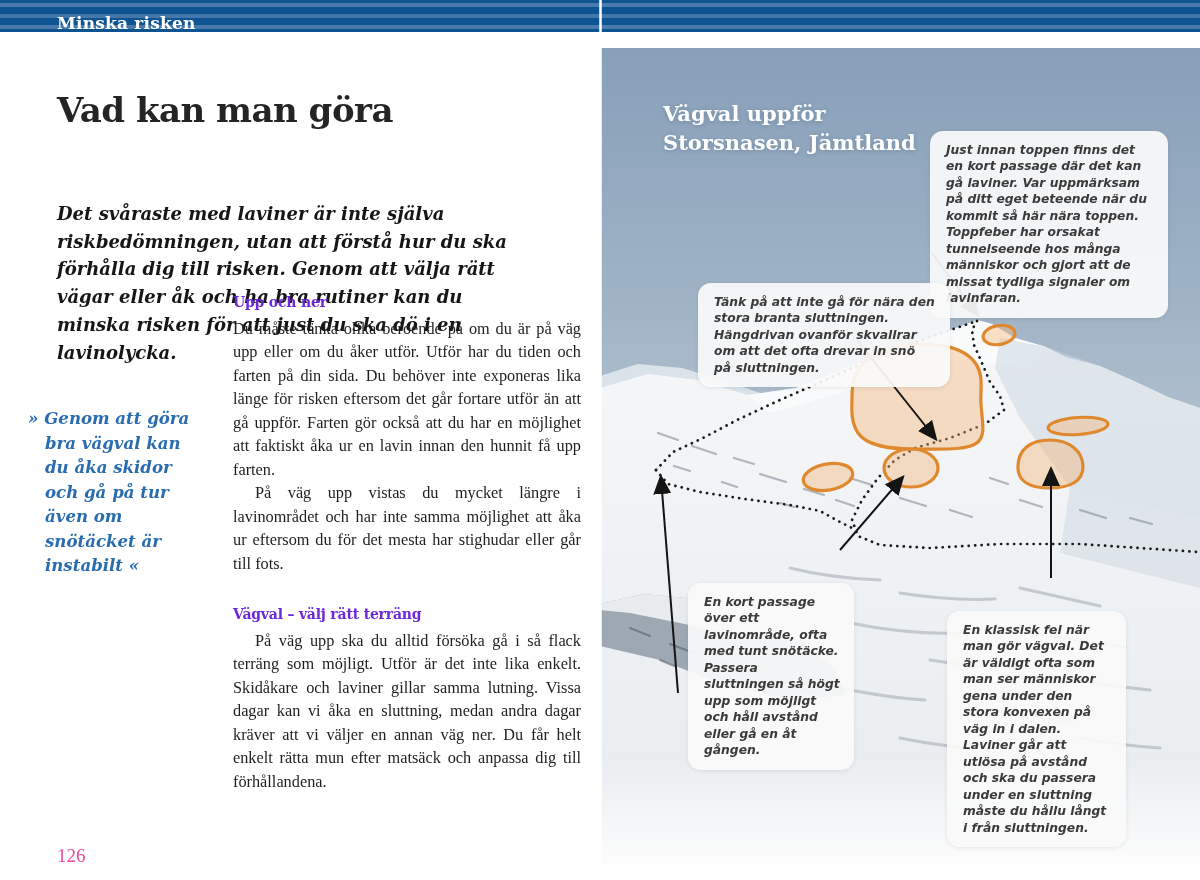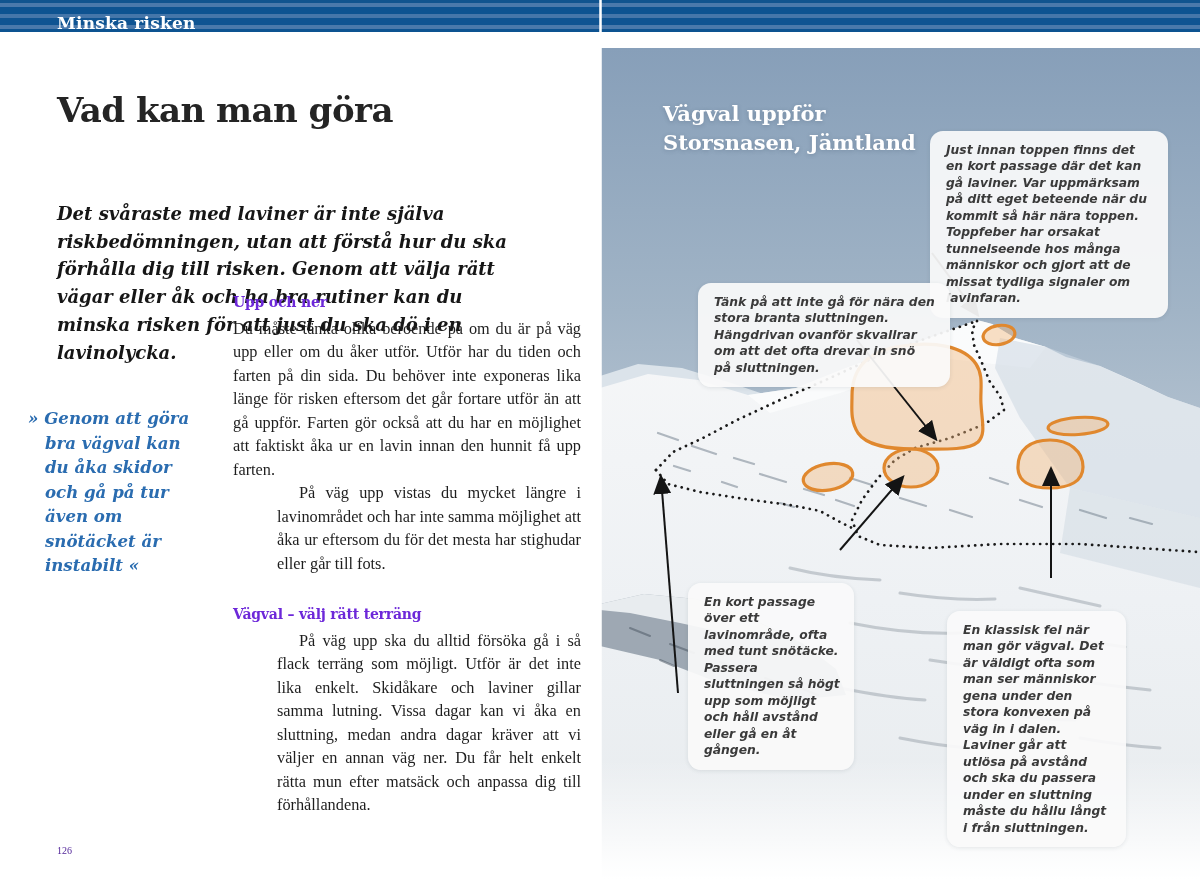--- a/index.html
+++ b/index.html
@@ -53,24 +53,24 @@
   .lp-col { position:absolute; left:233px; top:246px; width:348px; color:#1e1e1e; }
   .lp-col h2 {
     font-family:"DejaVu Serif", serif; font-weight:bold;
     font-size:14px; color:#6d28d9; margin-bottom:7px; letter-spacing:-0.2px;
   }
   .lp-col h2.second { margin-top:31px; }
   .lp-col p {
     font-size:16.3px; line-height:1.44; text-align:justify;
     font-family:"Liberation Serif", serif;
   }
-  .lp-col p.indent { text-indent:22px;margin-left:44px; }
+  .lp-col p.indent { text-indent:22px; }
   .lp-pagenum {
     position:absolute; left:57px; top:797px;
-    font-family:"Liberation Serif", serif; font-size:10px; color:#4c1d95;
+    font-family:"Liberation Serif", serif; font-size:19px; color:#ec4899;
   }
 
   
   .right-page { position:absolute; left:600px; top:48px; width:600px; height:832px; background:#e9edf0; }
   .photo-svg { position:absolute; inset:0; width:600px; height:832px; display:block; }
 
   .photo-title {
     position:absolute; left:63px; top:52px;
     font-family:"DejaVu Serif", serif; font-weight:bold;
     font-size:21px; line-height:1.38; color:#ffffff;

